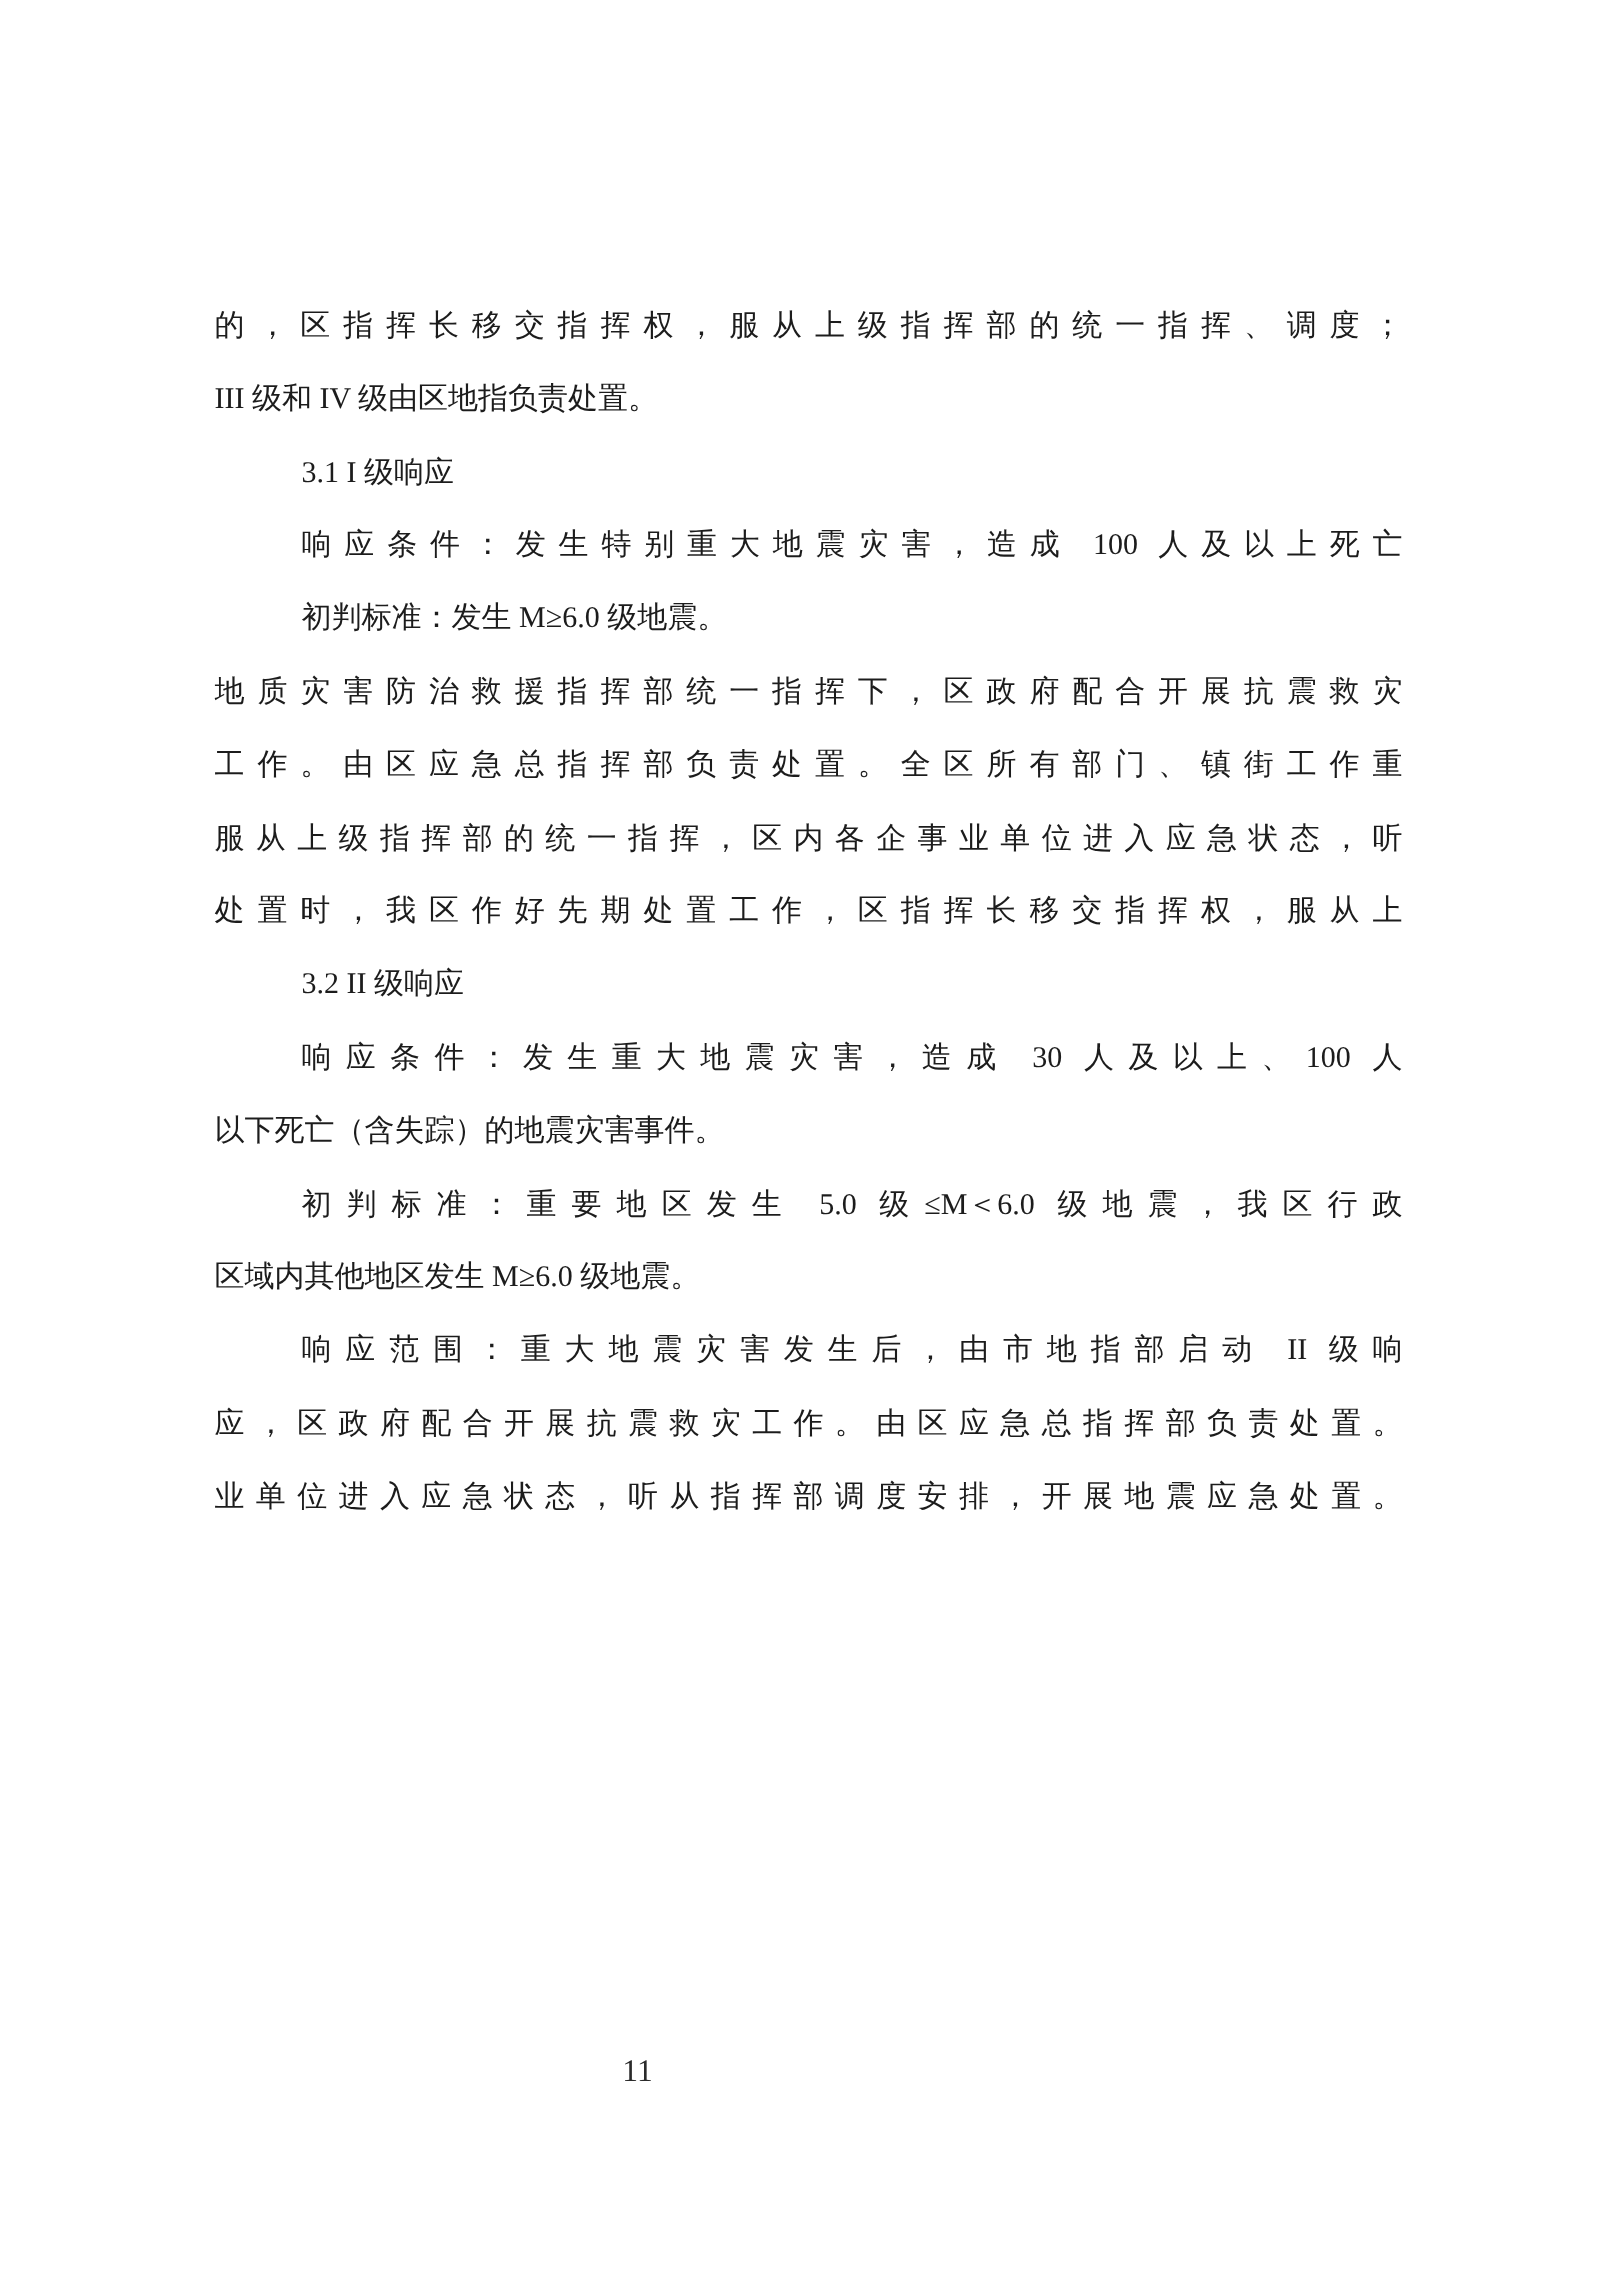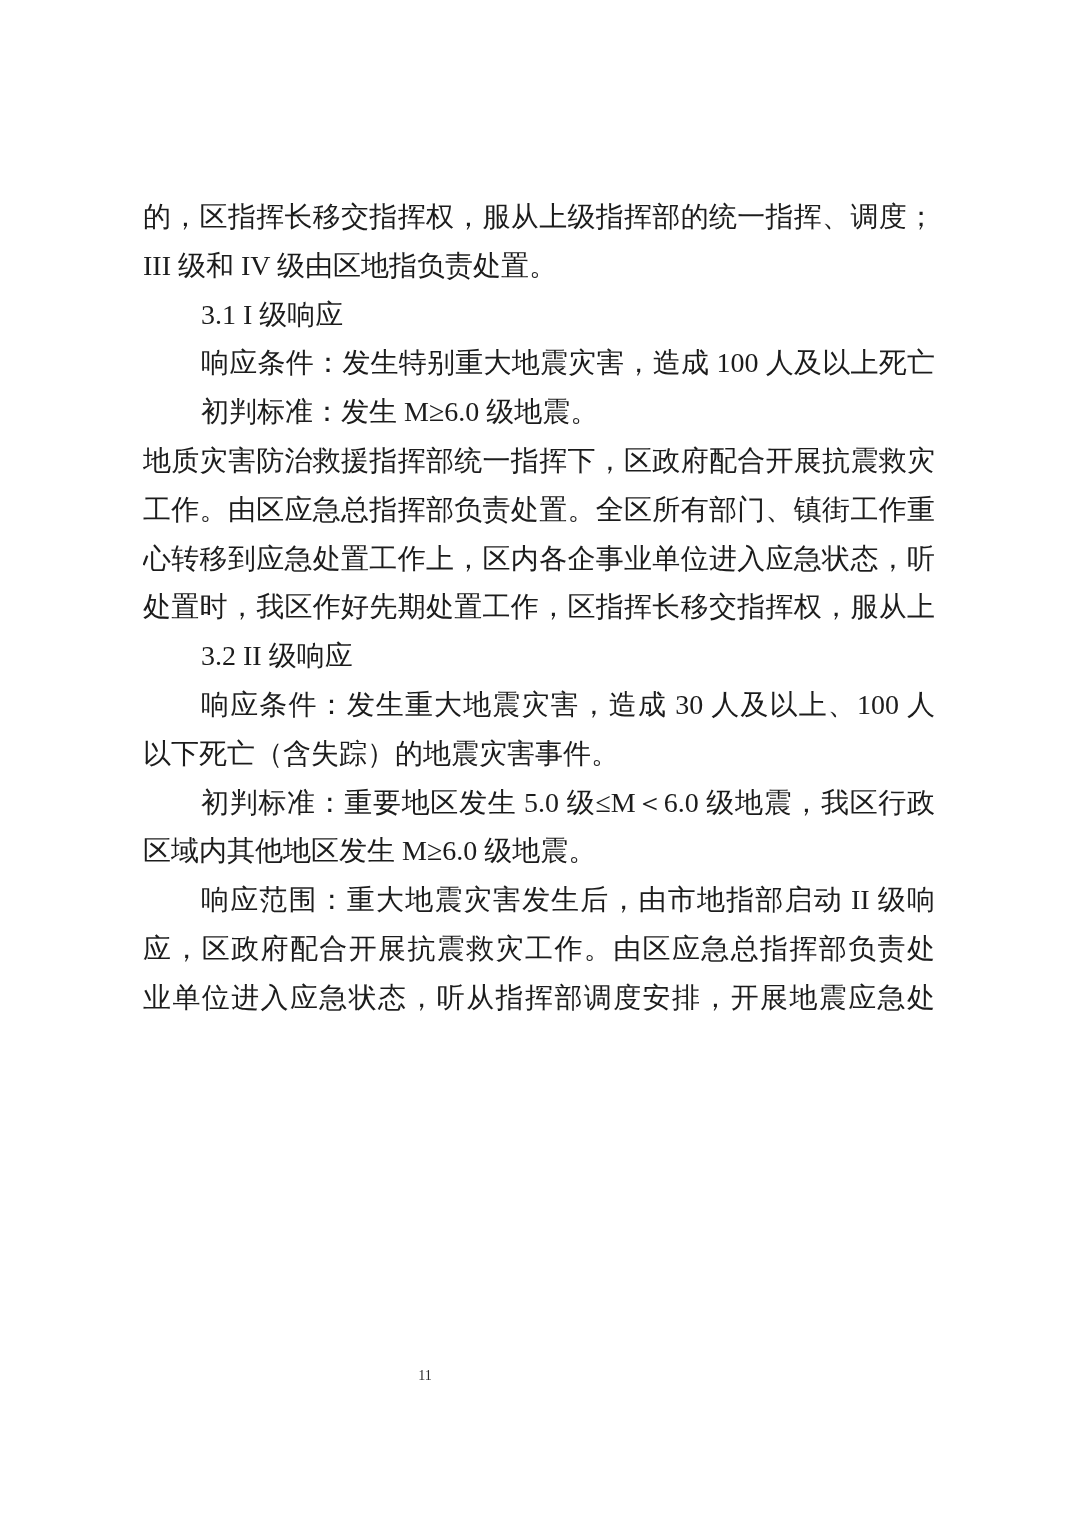--- a/index.html
+++ b/index.html
@@ -14,21 +14,21 @@
     background: #ffffff;
     font-family: "Liberation Serif", "DejaVu Serif", serif;
     color: #1c1c1c;
     overflow: hidden;
   }
   .doc-body {
     position: absolute;
     left: 143px;
     top: 193px;
     width: 792px;
-    font-size: 28px;
+    font-size: 20px;
   }
   .line {
     height: 48.8px;
     line-height: 48.8px;
     overflow: hidden;
     text-align: justify;
     text-align-last: justify;
     text-justify: inter-character;
     word-break: break-all;
     white-space: normal;
@@ -40,37 +40,37 @@
   }
   .line.indent {
     padding-left: 58px;
   }
   .page-footer {
     position: absolute;
     left: 0;
     top: 1368px;
     width: 850px;
     text-align: center;
-    font-size: 14px;
+    font-size: 21px;
     color: #2a2a2a;
   }
 </style>
 </head>
 <body>
 
 <div class="page">
   <div class="doc-body">
       <div class="line">的，区指挥长移交指挥权，服从上级指挥部的统一指挥、调度；</div>
       <div class="line no-justify">III 级和 IV 级由区地指负责处置。</div>
       <div class="line no-justify indent">3.1 I 级响应</div>
       <div class="line indent">响应条件：发生特别重大地震灾害，造成 100 人及以上死亡</div>
       <div class="line no-justify indent">初判标准：发生 M≥6.0 级地震。</div>
       <div class="line">地质灾害防治救援指挥部统一指挥下，区政府配合开展抗震救灾</div>
       <div class="line">工作。由区应急总指挥部负责处置。全区所有部门、镇街工作重</div>
-      <div class="line">心转移到应急处置工作上，区内各企事业单位进入应急状态，听</div>
+      <div class="line">服从上级指挥部的统一指挥，区内各企事业单位进入应急状态，听</div>
       <div class="line">处置时，我区作好先期处置工作，区指挥长移交指挥权，服从上</div>
       <div class="line no-justify indent">3.2 II 级响应</div>
       <div class="line indent">响应条件：发生重大地震灾害，造成 30 人及以上、100 人</div>
       <div class="line no-justify">以下死亡（含失踪）的地震灾害事件。</div>
       <div class="line indent">初判标准：重要地区发生 5.0 级≤M＜6.0 级地震，我区行政</div>
       <div class="line no-justify">区域内其他地区发生 M≥6.0 级地震。</div>
       <div class="line indent">响应范围：重大地震灾害发生后，由市地指部启动 II 级响</div>
       <div class="line">应，区政府配合开展抗震救灾工作。由区应急总指挥部负责处置。</div>
       <div class="line">业单位进入应急状态，听从指挥部调度安排，开展地震应急处置。</div>
     </div>

